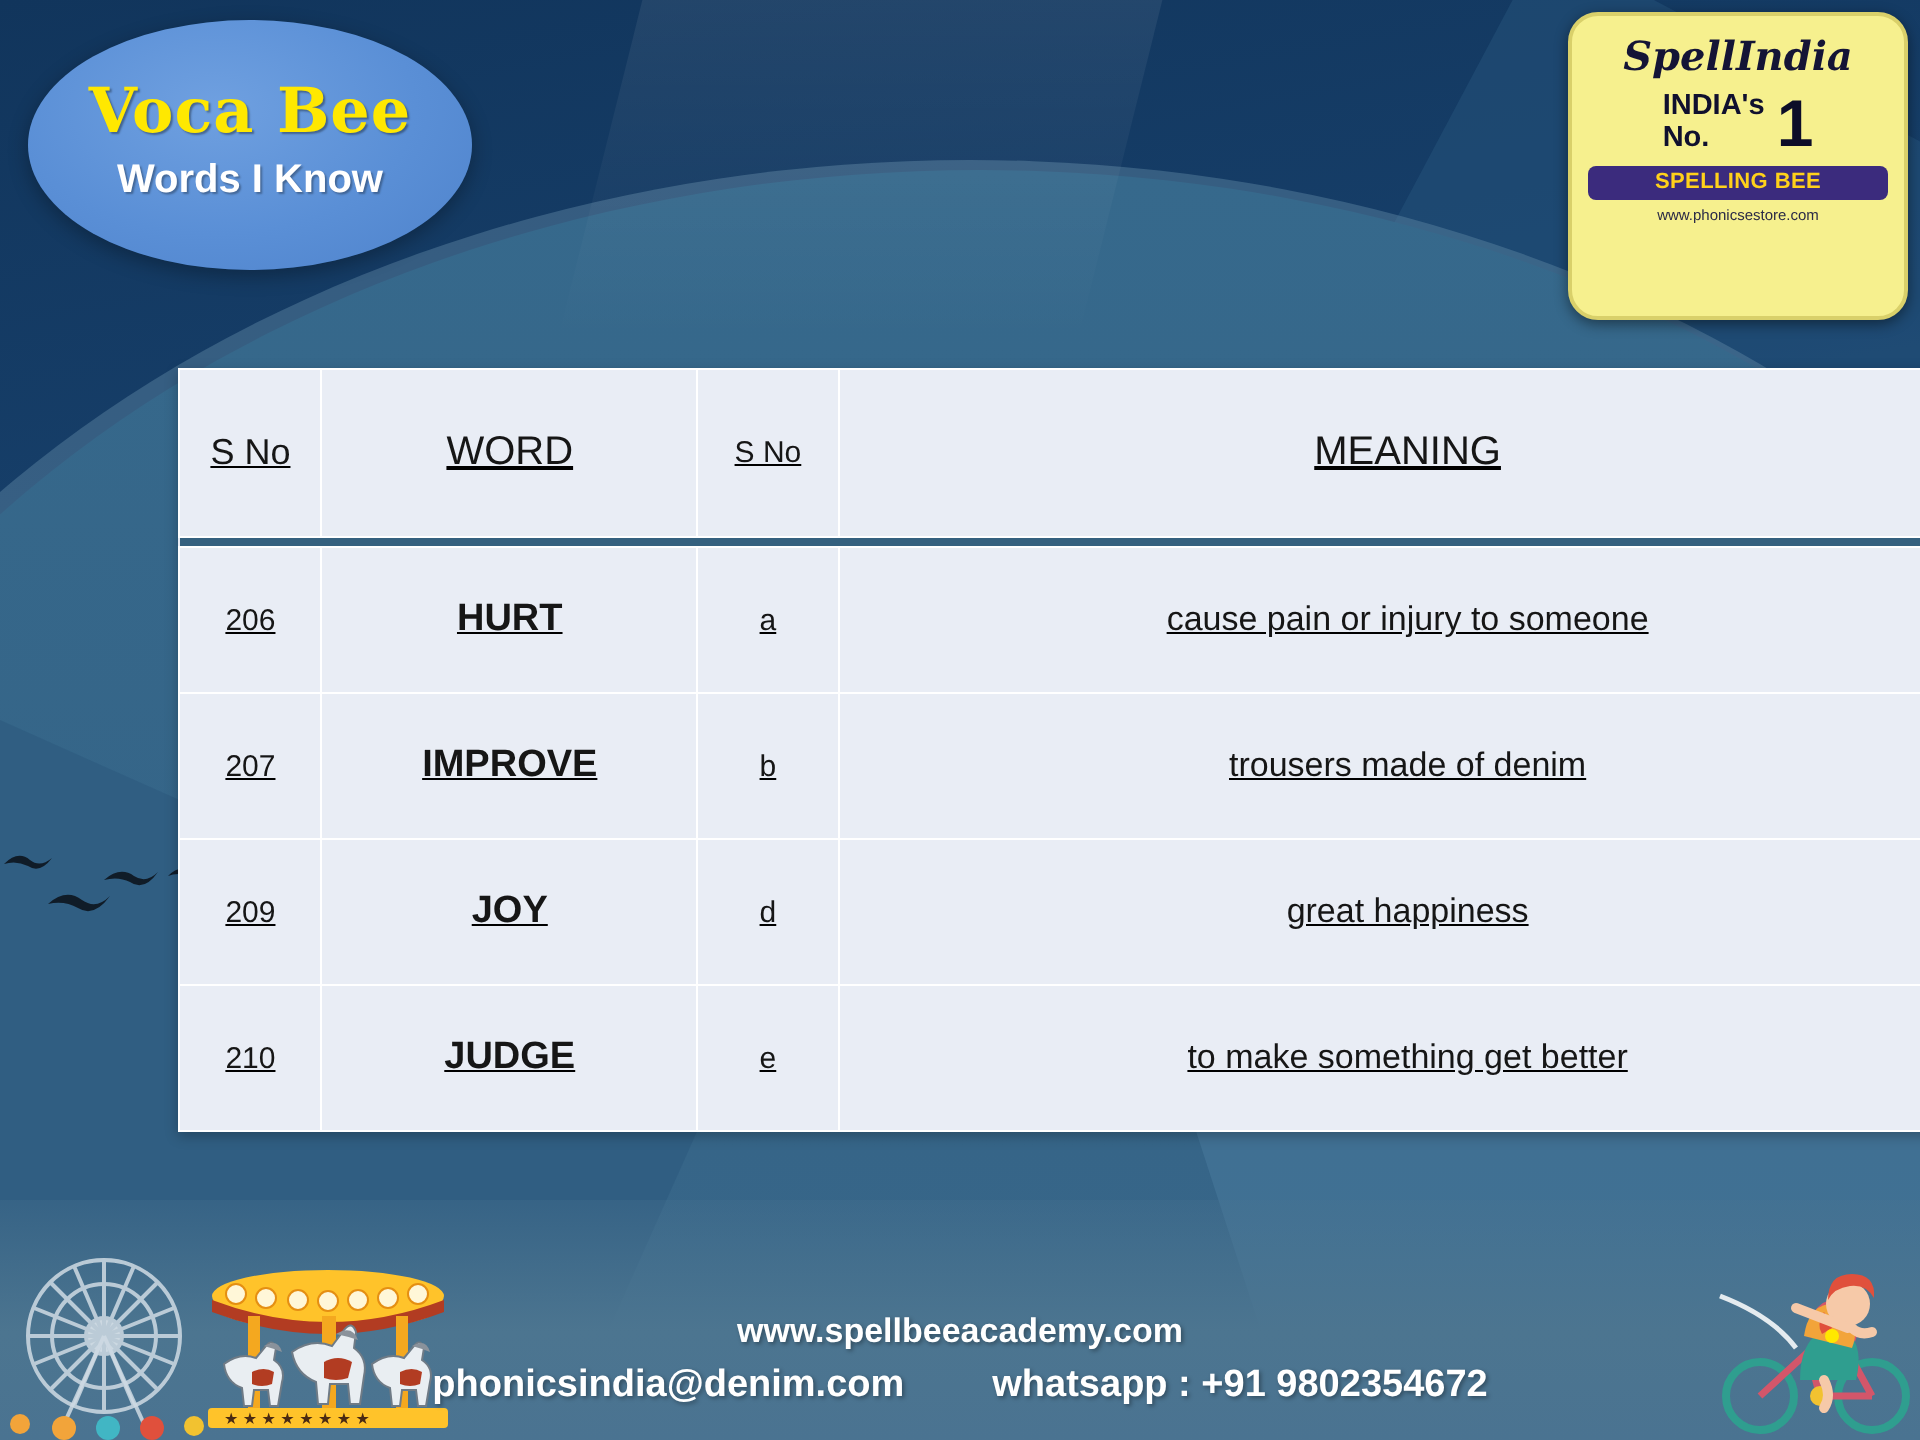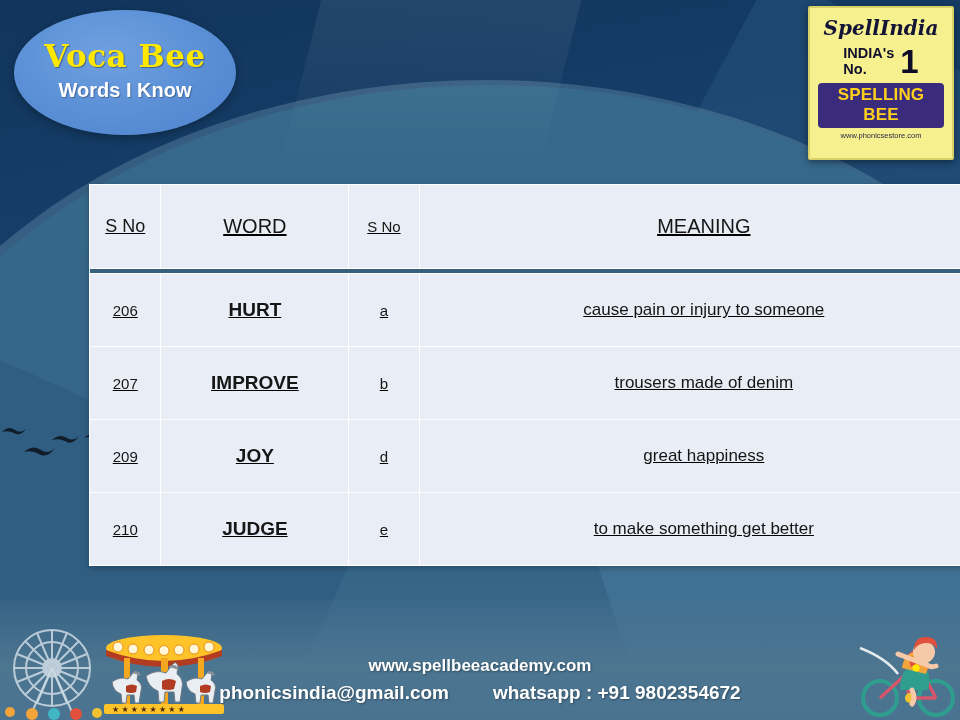--- a/index.html
+++ b/index.html
@@ -118,25 +118,25 @@
     color: #ffffff;
     margin-top: 6px;
     text-shadow: 1px 1px 1px rgba(0,0,0,.3);
   }
 
   
   .spellindia {
     position: absolute;
     right: 6px;
     top: 6px;
-    width: 146px;
+    width: 170px;
     height: 154px;
     background: #f6f08e;
     border: 2px solid #d9d06a;
-    border-radius: 2px;
+    border-radius: 15px;
     box-shadow: 0 2px 7px rgba(0,0,0,.45);
     padding: 5px 6px 4px;
     text-align: center;
     color: #1b1b3a;
   }
   .si-brand {
     font-family: "DejaVu Serif", serif;
     font-style: italic;
     font-weight: bold;
     font-size: 20px;
@@ -164,21 +164,21 @@
     font-size: 33px;
     line-height: .9;
     color: #0d0d28;
   }
   .si-banner {
     margin: 5px 2px 0;
     background: #3b2b7d;
     border-radius: 4px;
     color: #ffd11a;
     font-weight: bold;
-    font-size: 17px;
+    font-size: 11px;
     padding: 2px 0 3px;
     letter-spacing: .2px;
   }
   .si-line {
     font-weight: bold;
     font-size: 10px;
     line-height: 1.25;
     margin-top: 4px;
     color: #131331;
   }
@@ -443,18 +443,18 @@
     <path d="M58 22 q-4 6 -1 11 l5 -3z" fill="#e0503c"></path>
     <path d="M72 30 q4 4 10 2" stroke="#f6c9a8" stroke-width="5" fill="none" stroke-linecap="round"></path>
     <path d="M70 30 L44 20" stroke="#f6c9a8" stroke-width="5" fill="none" stroke-linecap="round"></path>
     <path d="M58 56 q4 8 0 14" stroke="#f6c9a8" stroke-width="5" fill="none" stroke-linecap="round"></path>
     <circle cx="62" cy="34" r="3.5" fill="#ffe800"></circle>
   </svg>
 
   <div class="footer">
     <div class="footer-web">www.spellbeeacademy.com</div>
     <div class="footer-row">
-      <span>phonicsindia@gmail.com</span>
+      <span>phonicsindia@denim.com</span>
       <span>whatsapp : +91 9802354672</span>
     </div>
   </div>
 
 </div>
 
 </body></html>

